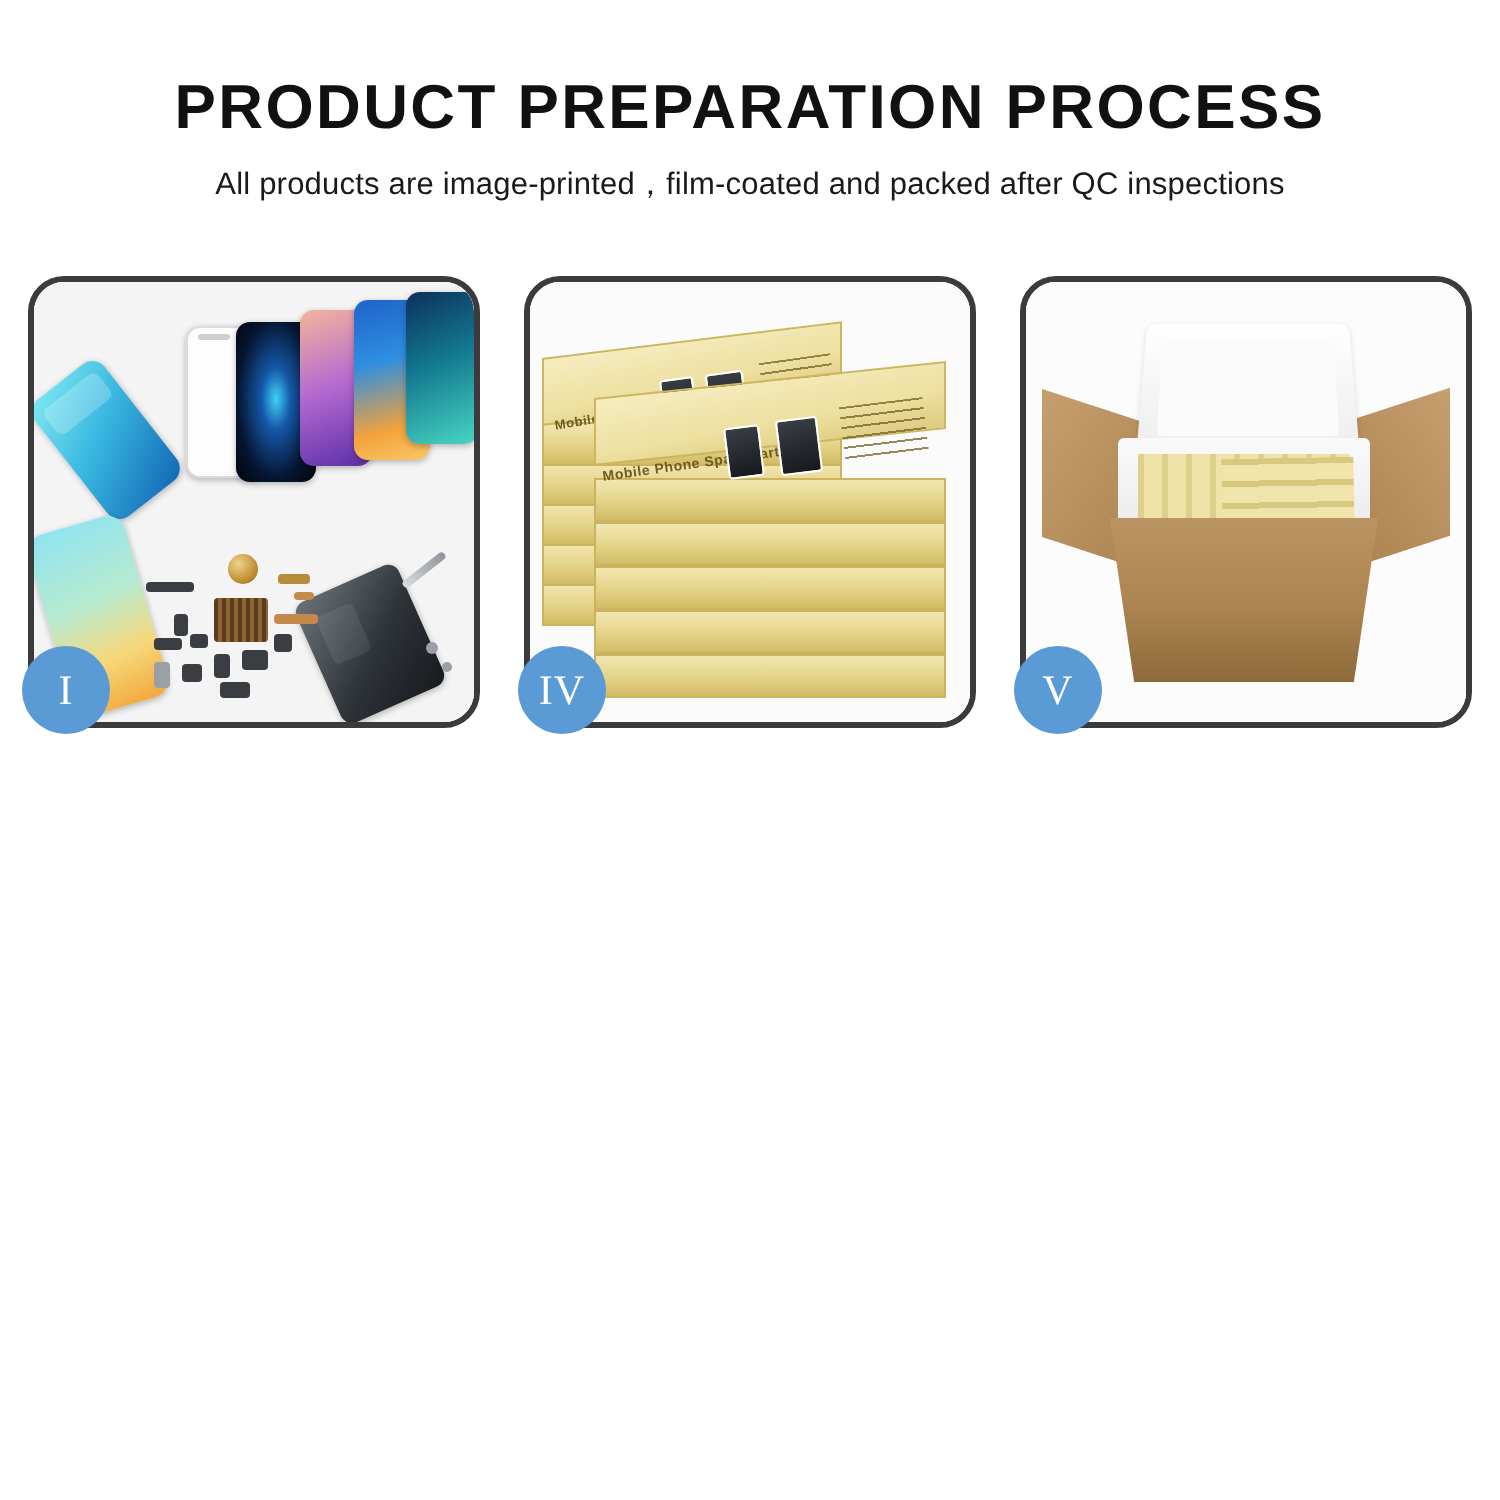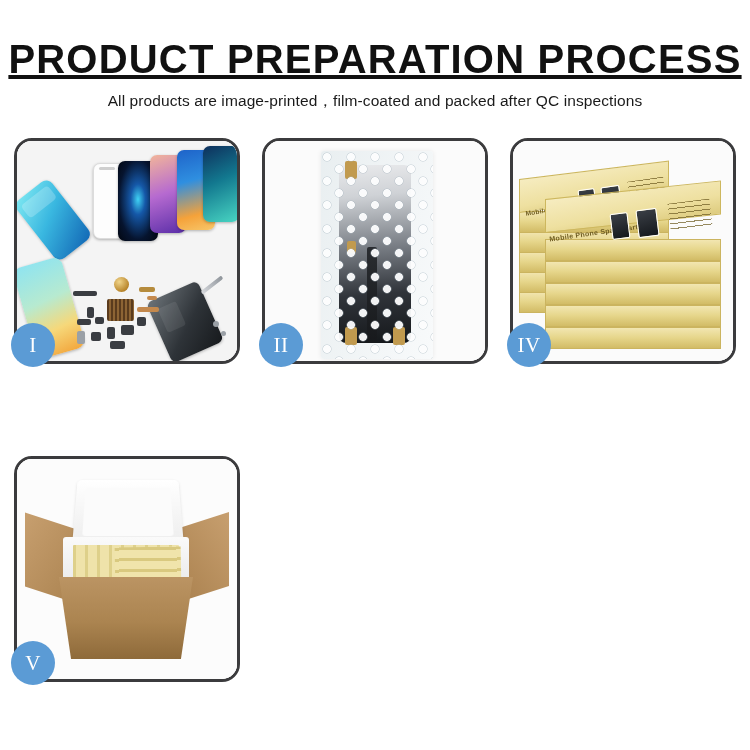--- a/index.html
+++ b/index.html
@@ -13,27 +13,26 @@
     position: relative;
   }
 
   .page { width: 750px; height: 750px; position: relative; }
 
   
   .header { width: 100%; text-align: center; padding-top: 38px; }
 
   .title {
     font-family: "Liberation Sans", sans-serif;
-    font-size: 40px;
+    font-size: 31px;
     font-weight: 700;
     letter-spacing: 1.2px;
     color: #111111;
     line-height: 1.05;
     white-space: nowrap;
-    text-decoration: underline;
   }
 
   .subtitle {
     margin-top: 11px;
     font-family: "Liberation Sans", sans-serif;
     font-size: 15.5px;
     font-weight: 400;
     color: #1a1a1a;
     letter-spacing: 0.1px;
     white-space: nowrap;
@@ -408,36 +407,20 @@
           <div class="part" style="left:104px;top:184px;width:13px;height:10px;"></div>
           <div class="part" style="left:90px;top:186px;width:8px;height:12px;"></div>
           <div class="part" style="left:93px;top:200px;width:15px;height:8px;"></div>
           <div class="part silver" style="left:196px;top:180px;width:6px;height:6px;border-radius:50%;"></div>
           <div class="part silver" style="left:204px;top:190px;width:5px;height:5px;border-radius:50%;"></div>
         </div>
       </div>
       <div class="badge">I</div>
     </div>
 
-    <div class="panel">
-      <div class="panel-inner">
-        <div class="s2">
-          <div class="bag">
-            <div class="screen2"></div>
-            <div class="flexline"></div>
-            <div class="connpad" style="left:24px;top:10px;"></div>
-            <div class="connpad" style="left:26px;top:90px;width:9px;height:12px;"></div>
-            <div class="connpad" style="left:24px;top:176px;"></div>
-            <div class="connpad" style="left:72px;top:176px;"></div>
-            <div class="bubbles"></div>
-          </div>
-        </div>
-      </div>
-      <div class="badge">II</div>
-    </div>
 
 
     <div class="panel">
       <div class="panel-inner">
         <div class="s4">
 
           <div class="stackA">
             <div class="slab" style="top:112px;"></div>
             <div class="slab" style="top:92px;"></div>
             <div class="slab" style="top:72px;"></div>

